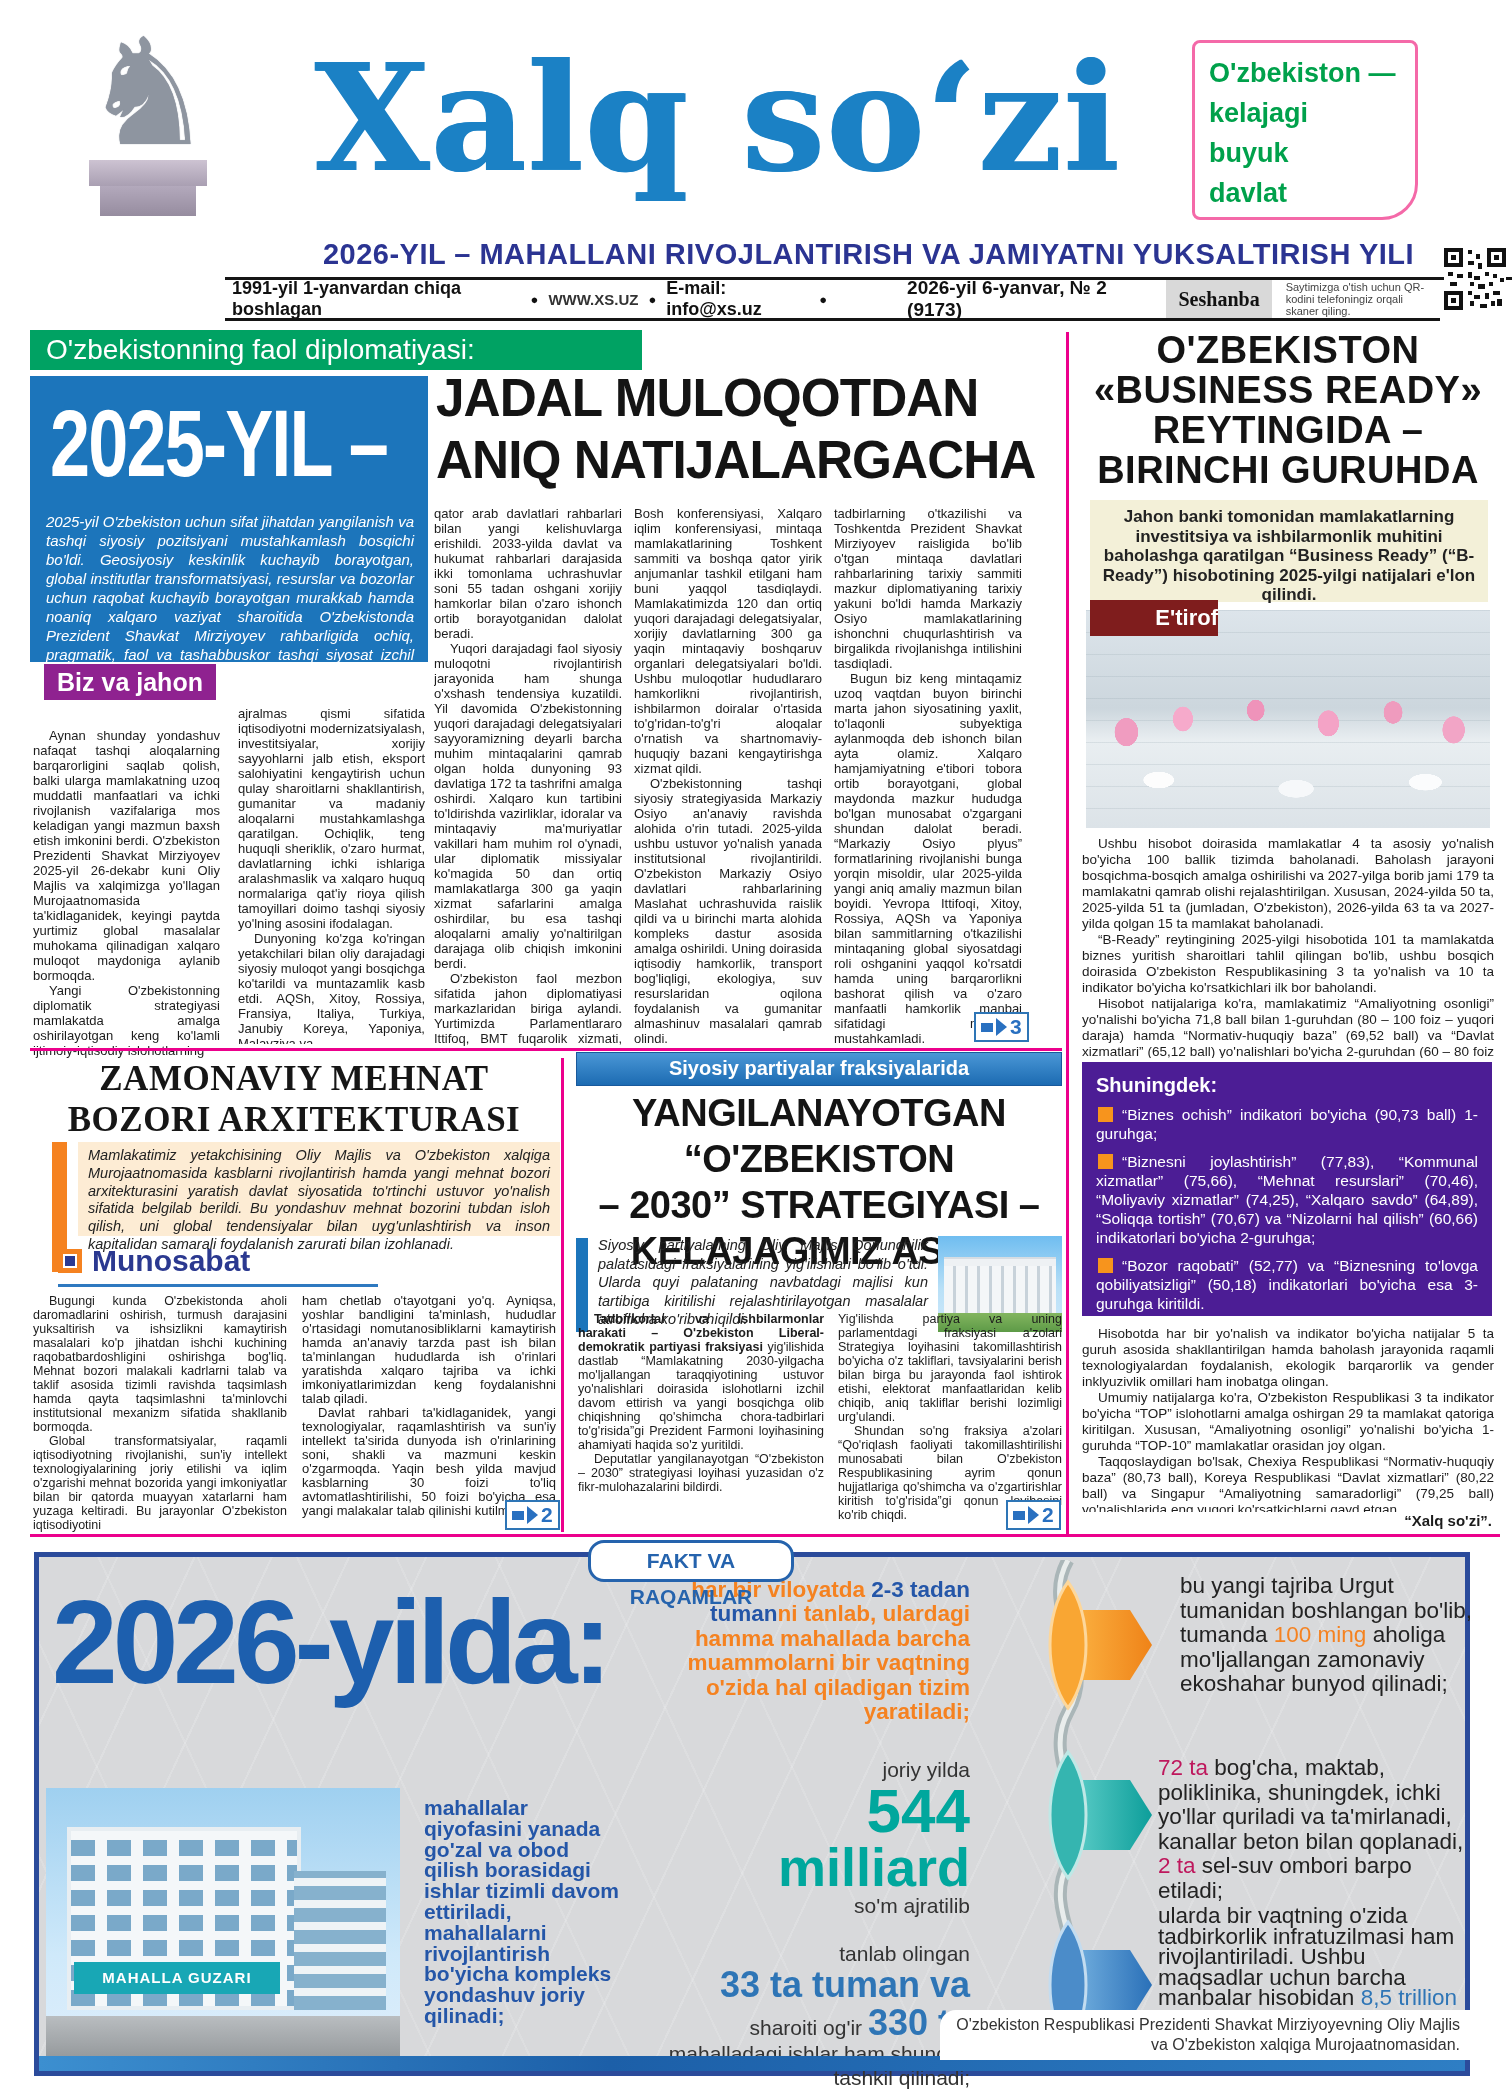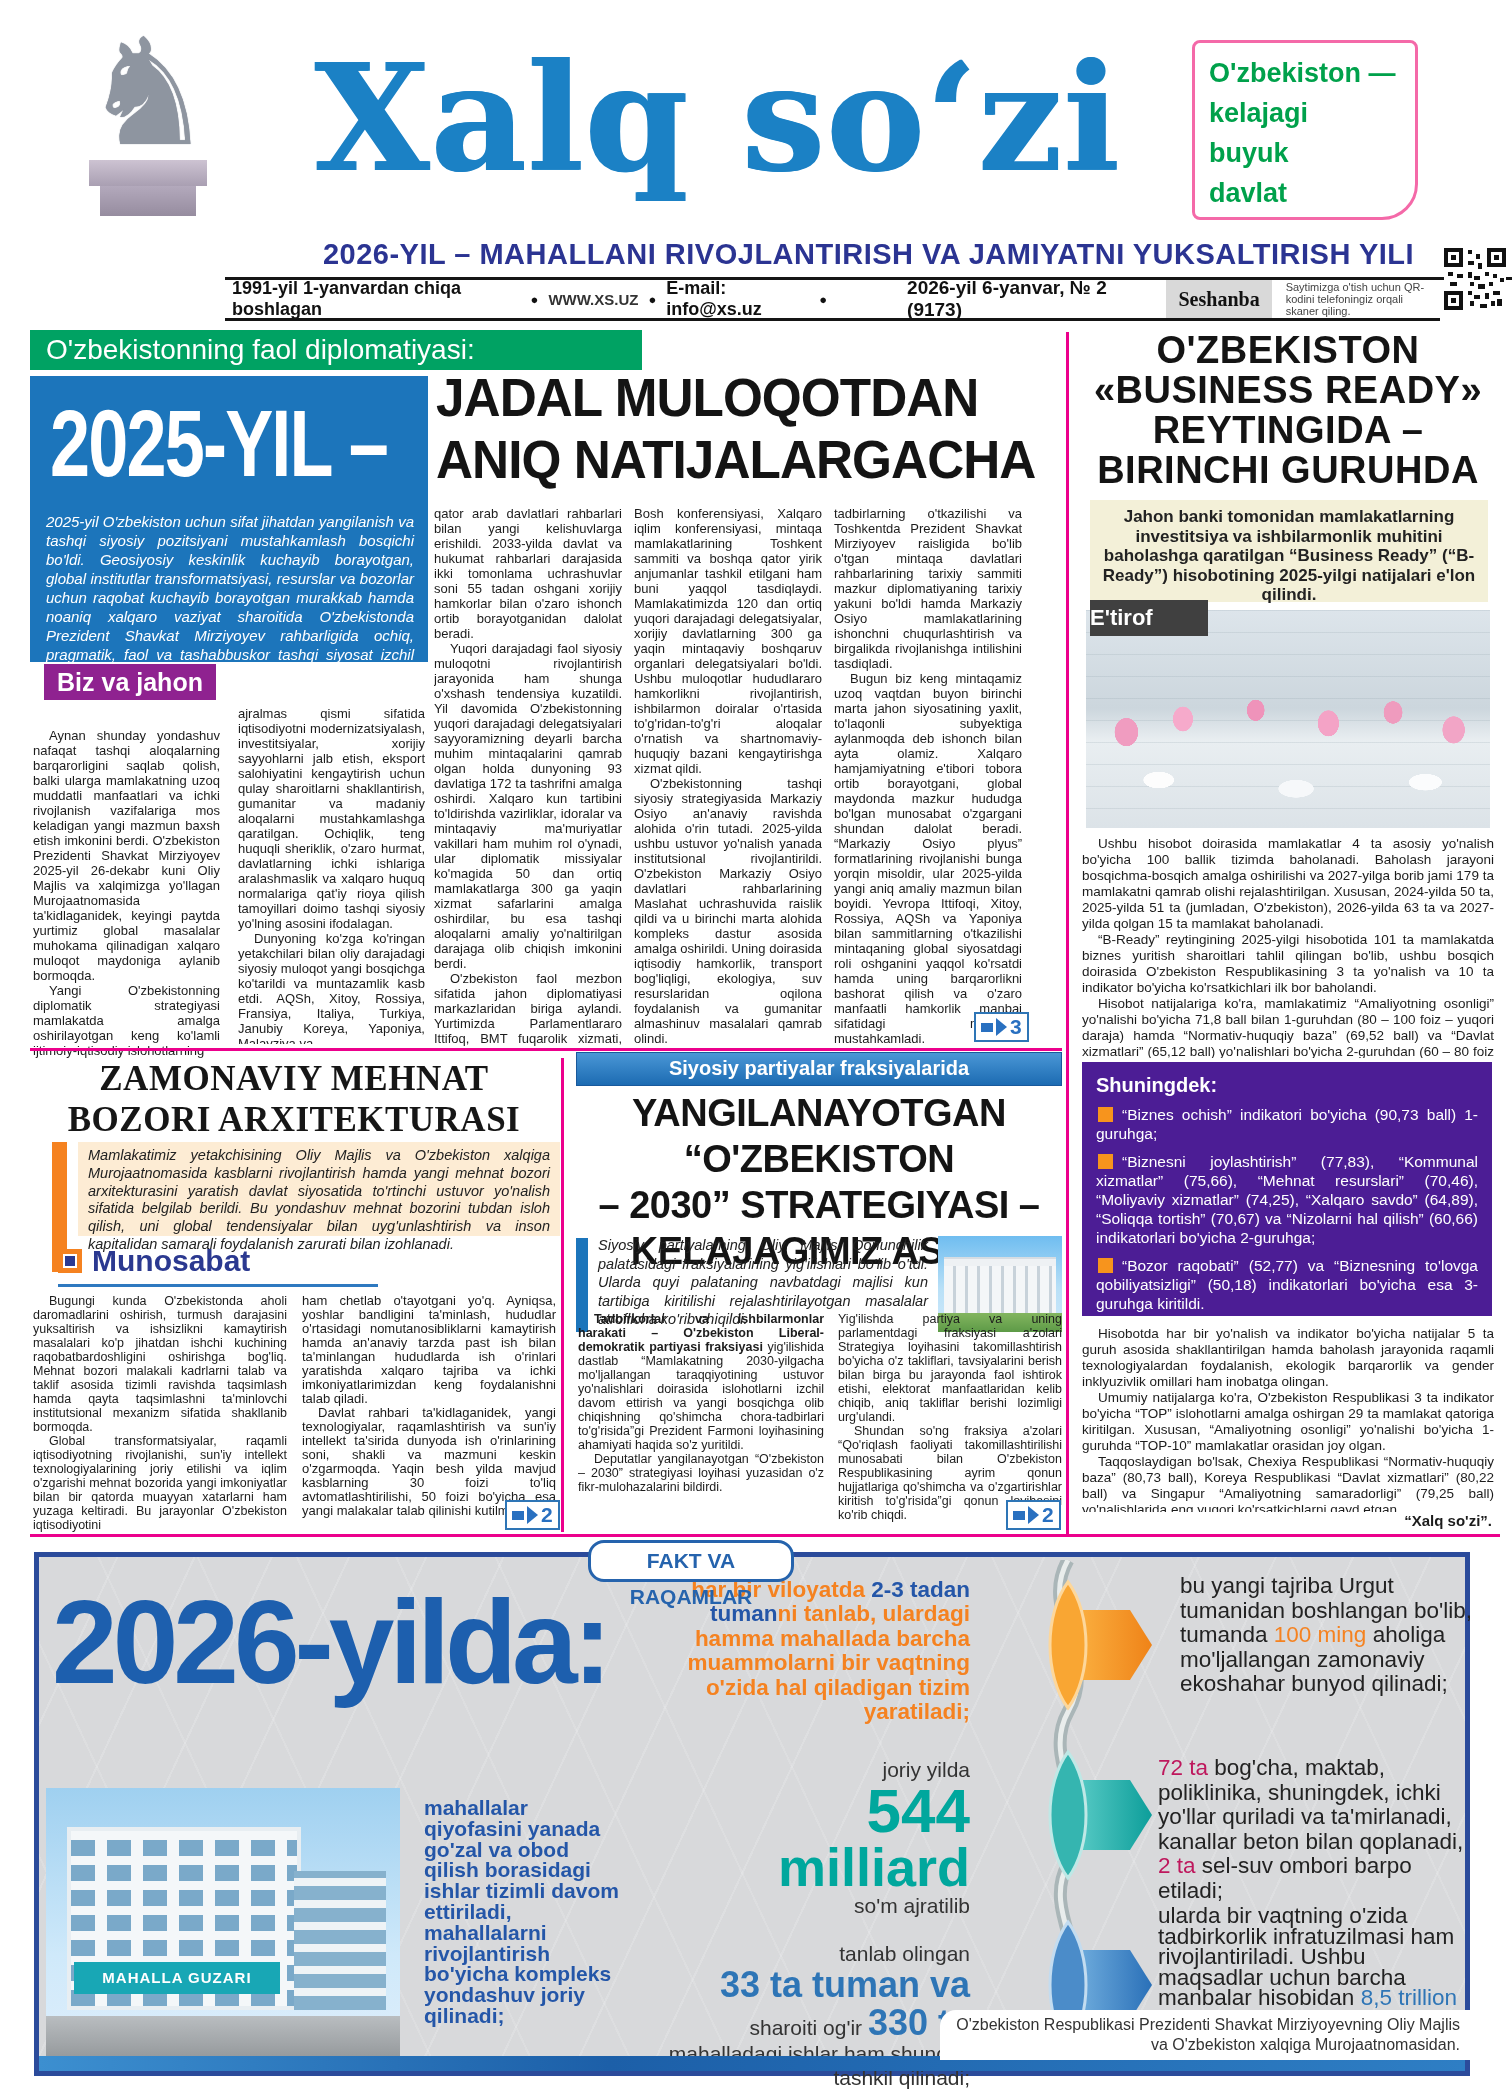--- a/index.html
+++ b/index.html
@@ -60,22 +60,22 @@
   .cm-bar{width:12px;height:9px;background:#2970c0;}
   .cm-tip{width:0;height:0;border-top:9px solid transparent;border-bottom:9px solid transparent;
     border-left:11px solid #2970c0;}
   .cm-num{color:#2970c0;font-weight:bold;font-size:21px;}
   #cont1{left:974px;top:1012px;}
   
   #headline2{left:1078px;top:330px;width:420px;text-align:center;font-weight:bold;font-size:38px;
     line-height:40px;letter-spacing:0.5px;color:#141414;}
   #lead2{left:1090px;top:500px;width:398px;height:102px;background:#f3f0d8;box-sizing:border-box;
     padding:7px 10px;text-align:center;font-weight:bold;font-size:17px;line-height:19.5px;color:#222;}
-  #label-etirof{left:1090px;top:600px;width:118px;height:36px;background:#404040;color:#fff;
-    font-weight:bold;font-size:22px;text-align:left;line-height:36px;z-index:3;}
+  #label-etirof{left:1090px;top:600px;width:128px;height:36px;background:#7f1d1d;color:#fff;
+    font-weight:bold;font-size:22px;text-align:right;line-height:36px;z-index:3;}
   #photo-textile{left:1086px;top:610px;width:404px;height:218px;
     background:
       radial-gradient(20px 24px at 10% 56%,#f09cc0 58%,transparent 60%),
       radial-gradient(17px 21px at 24% 50%,#f6aacb 58%,transparent 60%),
       radial-gradient(15px 18px at 42% 46%,#ef93ba 58%,transparent 60%),
       radial-gradient(18px 22px at 60% 52%,#f4a3c6 58%,transparent 60%),
       radial-gradient(16px 19px at 76% 47%,#ef9bbe 58%,transparent 60%),
       radial-gradient(19px 23px at 91% 55%,#f2a5c6 58%,transparent 60%),
       radial-gradient(26px 14px at 18% 78%,#fdfdfd 58%,transparent 60%),
       radial-gradient(30px 15px at 52% 82%,#f6f8fa 58%,transparent 60%),

